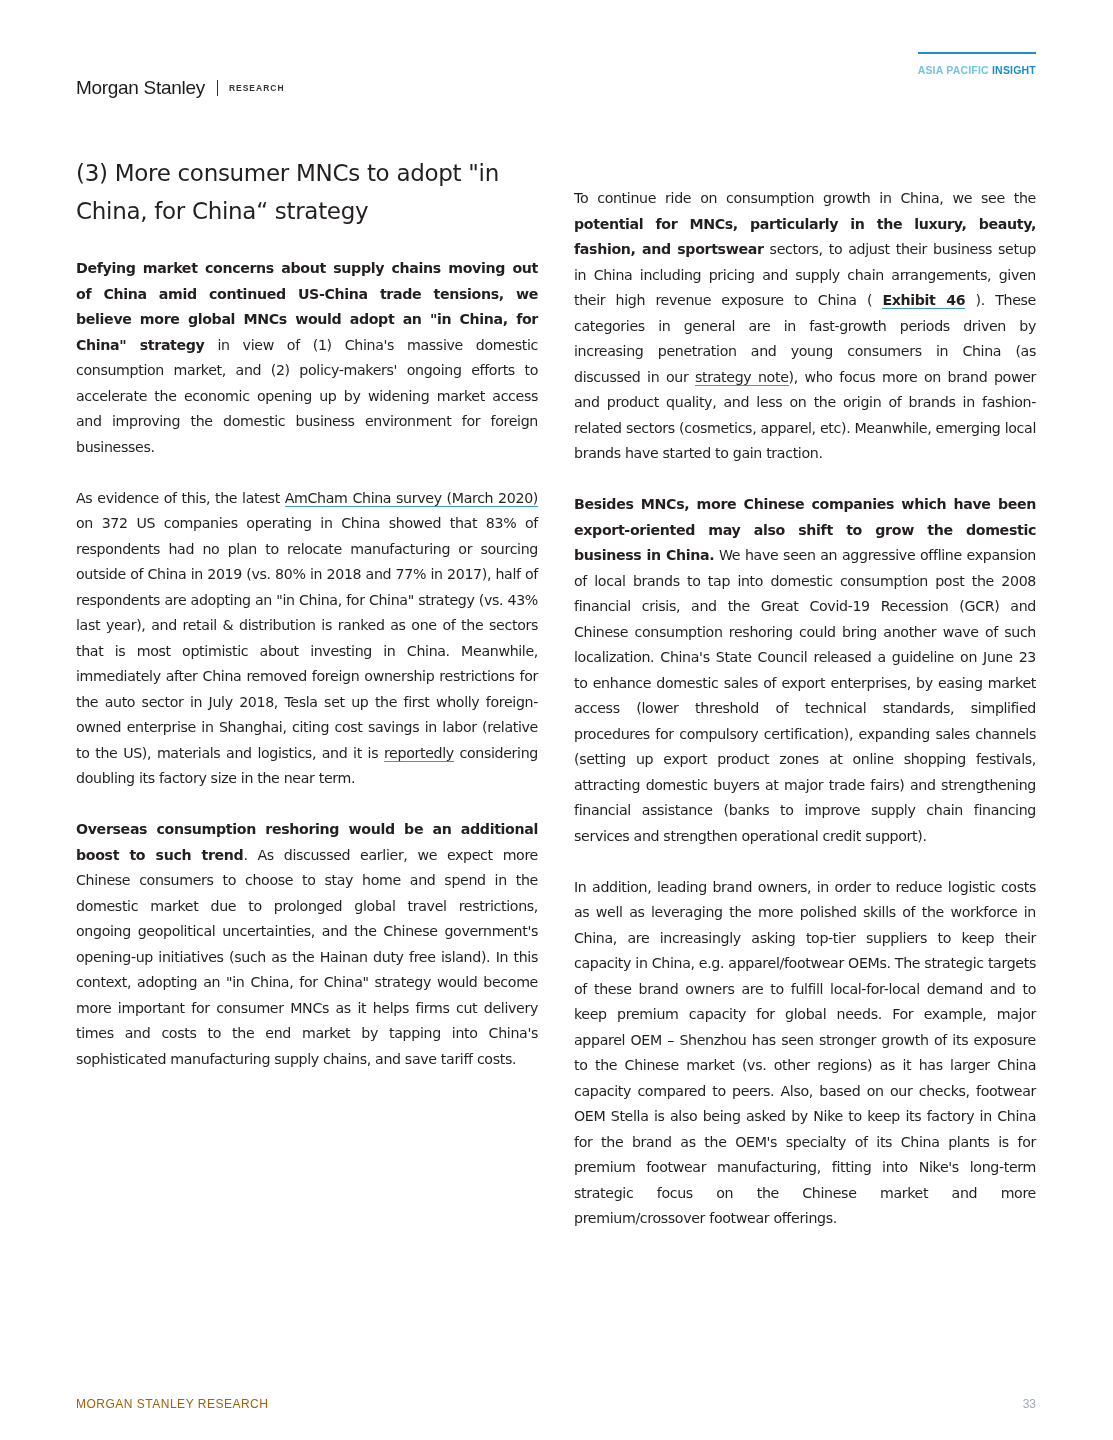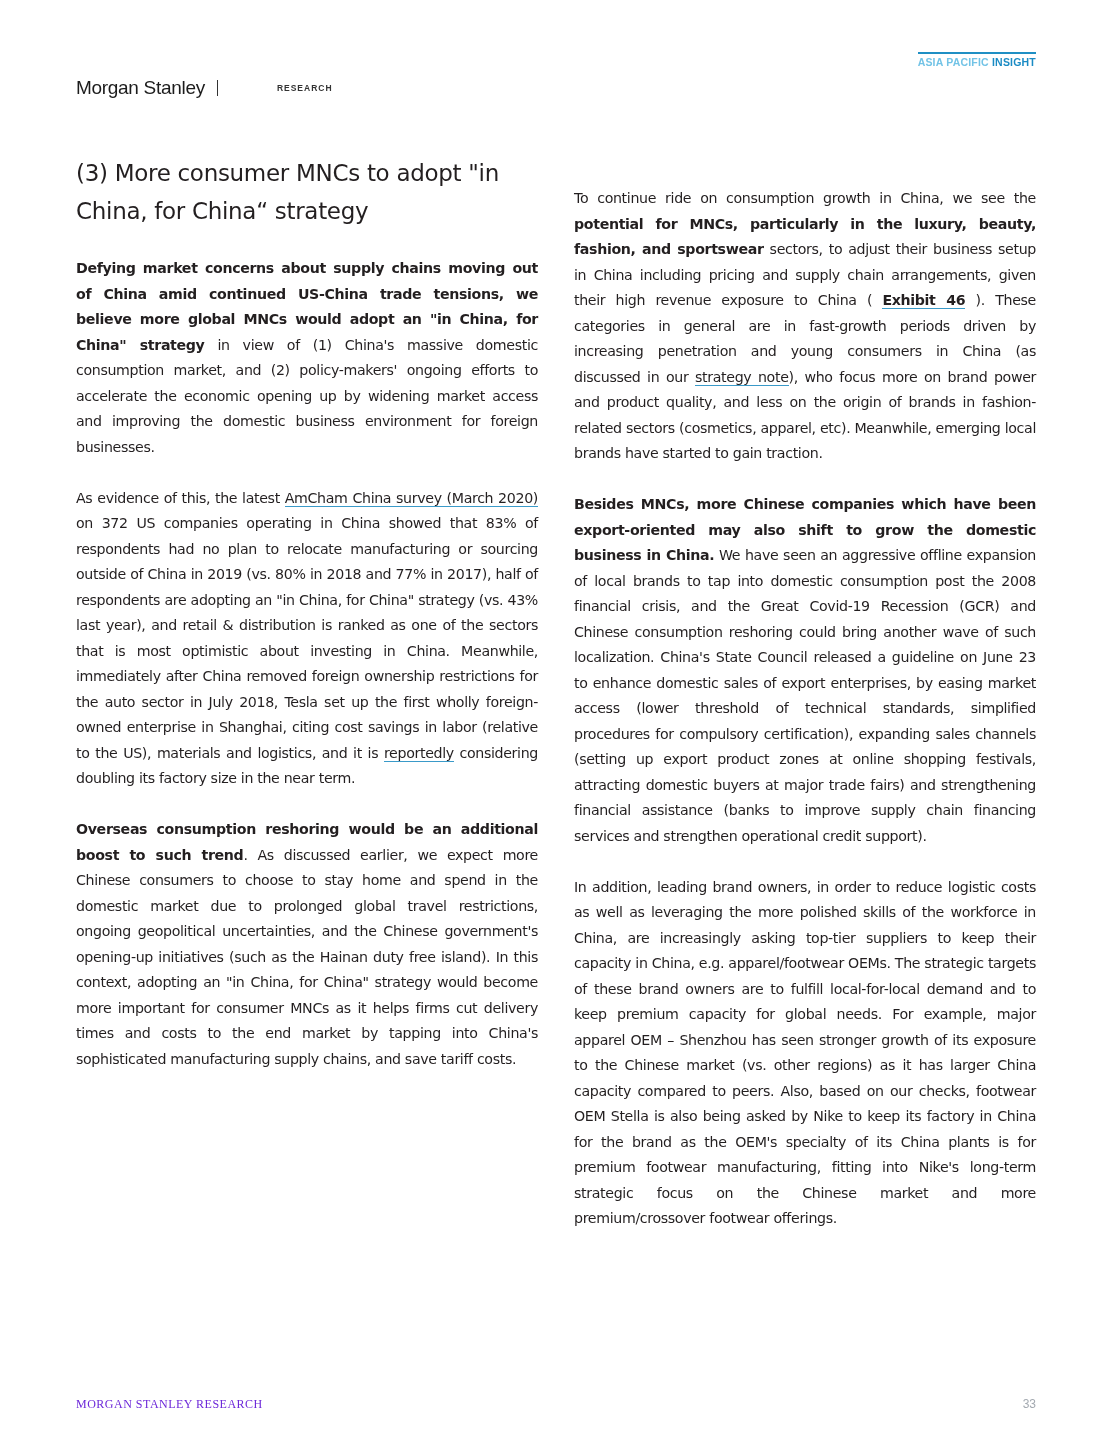--- a/index.html
+++ b/index.html
@@ -1,32 +1,32 @@
 <!DOCTYPE html>
 <html><head>
 <meta charset="utf-8">
 <style>
   html, body { margin: 0; padding: 0; background: #ffffff; }
   body { width: 1113px; height: 1440px; position: relative; overflow: hidden; font-family: "DejaVu Sans", sans-serif; color: #231f20; }
   .header-logo { position: absolute; left: 76px; top: 77px; display: flex; align-items: center; }
   .logo-text { font-family: "Liberation Sans", sans-serif; font-size: 19px; color: #1c1c1c; letter-spacing: -0.3px; }
   .logo-sep { width: 1px; height: 16px; background: #333; margin: 0 11px 0 12px; }
-  .logo-research { font-family: "Liberation Sans", sans-serif; font-size: 8.5px; font-weight: bold; letter-spacing: 1px; color: #333; margin-left: 48px; }
-  .header-tag { position: absolute; right: 77px; top: 52px; border-top: 2px solid #1f8fc4; padding-top: 2px; font-family: "Liberation Sans", sans-serif; font-size: 10.5px; font-weight: bold; letter-spacing: 0.2px; }
+  .logo-research { font-family: "Liberation Sans", sans-serif; font-size: 8.5px; font-weight: bold; letter-spacing: 1px; color: #333; }
+  .header-tag { position: absolute; right: 77px; top: 52px; border-top: 2px solid #1f8fc4; padding-top: 10px; font-family: "Liberation Sans", sans-serif; font-size: 10.5px; font-weight: bold; letter-spacing: 0.2px; }
   .tag-light { color: #72c3e6; }
   .tag-dark { color: #1a8bc4; }
   .col { position: absolute; top: 152px; width: 462px; }
   .col-left { left: 76px; }
   .col-right { left: 574px; margin-top: 34px; }
   h1 { font-family: "DejaVu Sans", sans-serif; font-weight: normal; font-size: 23px; line-height: 38px; margin: 2px 0 26px 0; color: #231f20; letter-spacing: -0.3px; }
   p { font-size: 14.2px; line-height: 25.5px; margin: 0 0 25.5px 0; text-align: justify; letter-spacing: -0.35px; }
   b { font-weight: bold; }
   a { color: #231f20; text-decoration: none; border-bottom: 1.5px solid #3a9ac9; }
   a.bold { font-weight: bold; }
-  .footer-left { position: absolute; left: 76px; top: 1397px; font-family: Liberation Serif, serif; font-size: 12px; color: #6d28d9; letter-spacing: 0.5px; }
+  .footer-left { position: absolute; left: 76px; top: 1397px; font-family: Liberation Sans, sans-serif; font-size: 12px; color: #a16207; letter-spacing: 0.5px; }
   .footer-right { position: absolute; right: 77px; top: 1397px; font-family: "Liberation Sans", sans-serif; font-size: 12px; color: #a3a9b0; text-align: center; }
 </style>
 </head>
 <body>
 
 <div class="header-logo">
   <span class="logo-text">Morgan Stanley</span>
   <span class="logo-sep"></span>
   <span class="logo-research">RESEARCH</span>
 </div>

